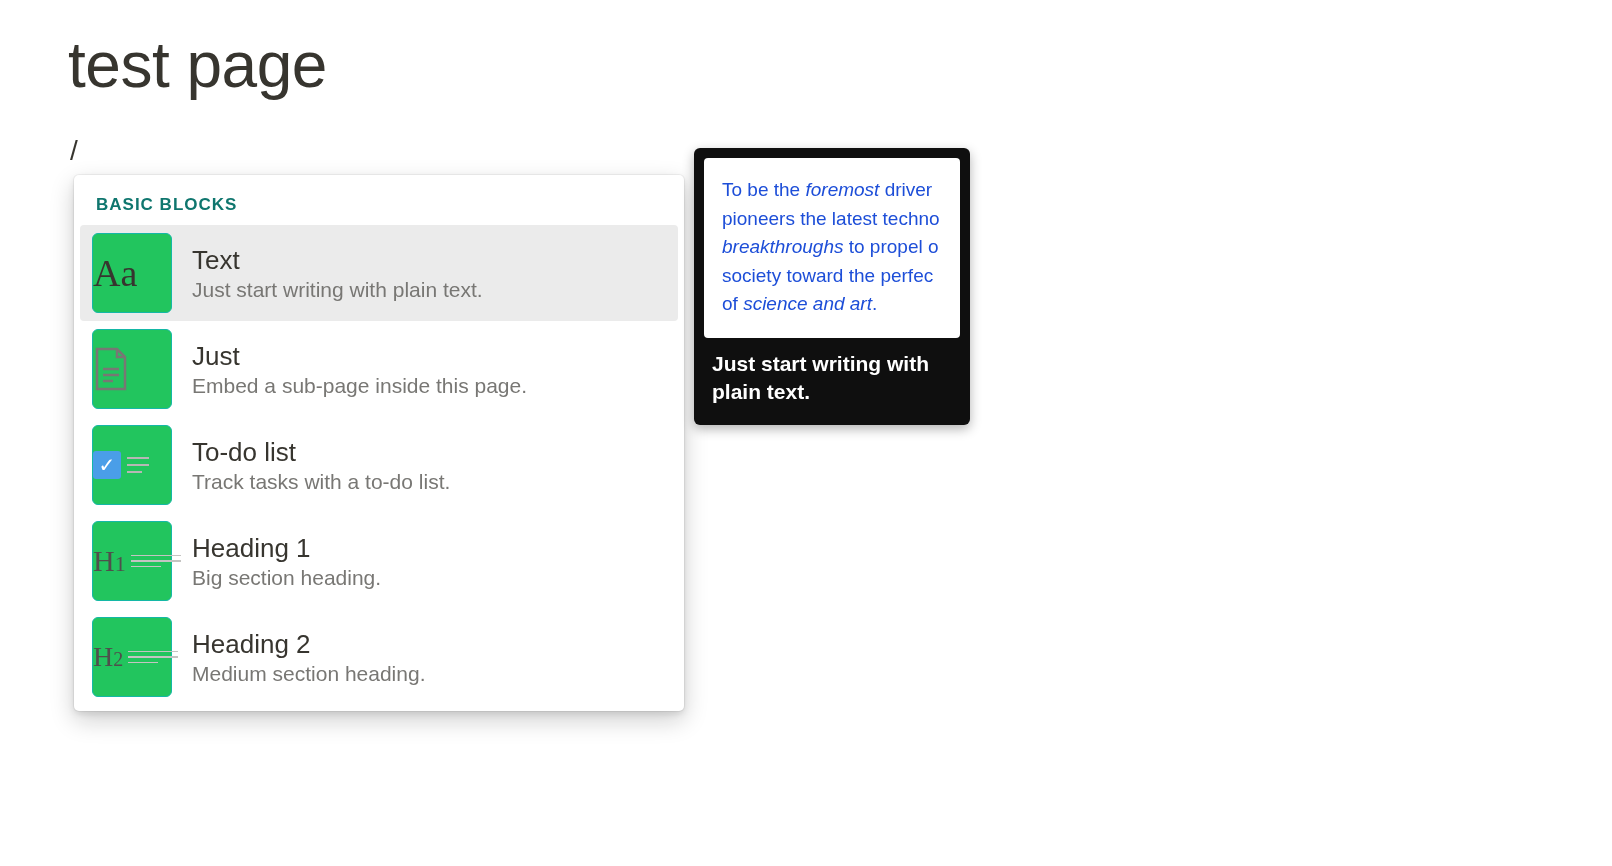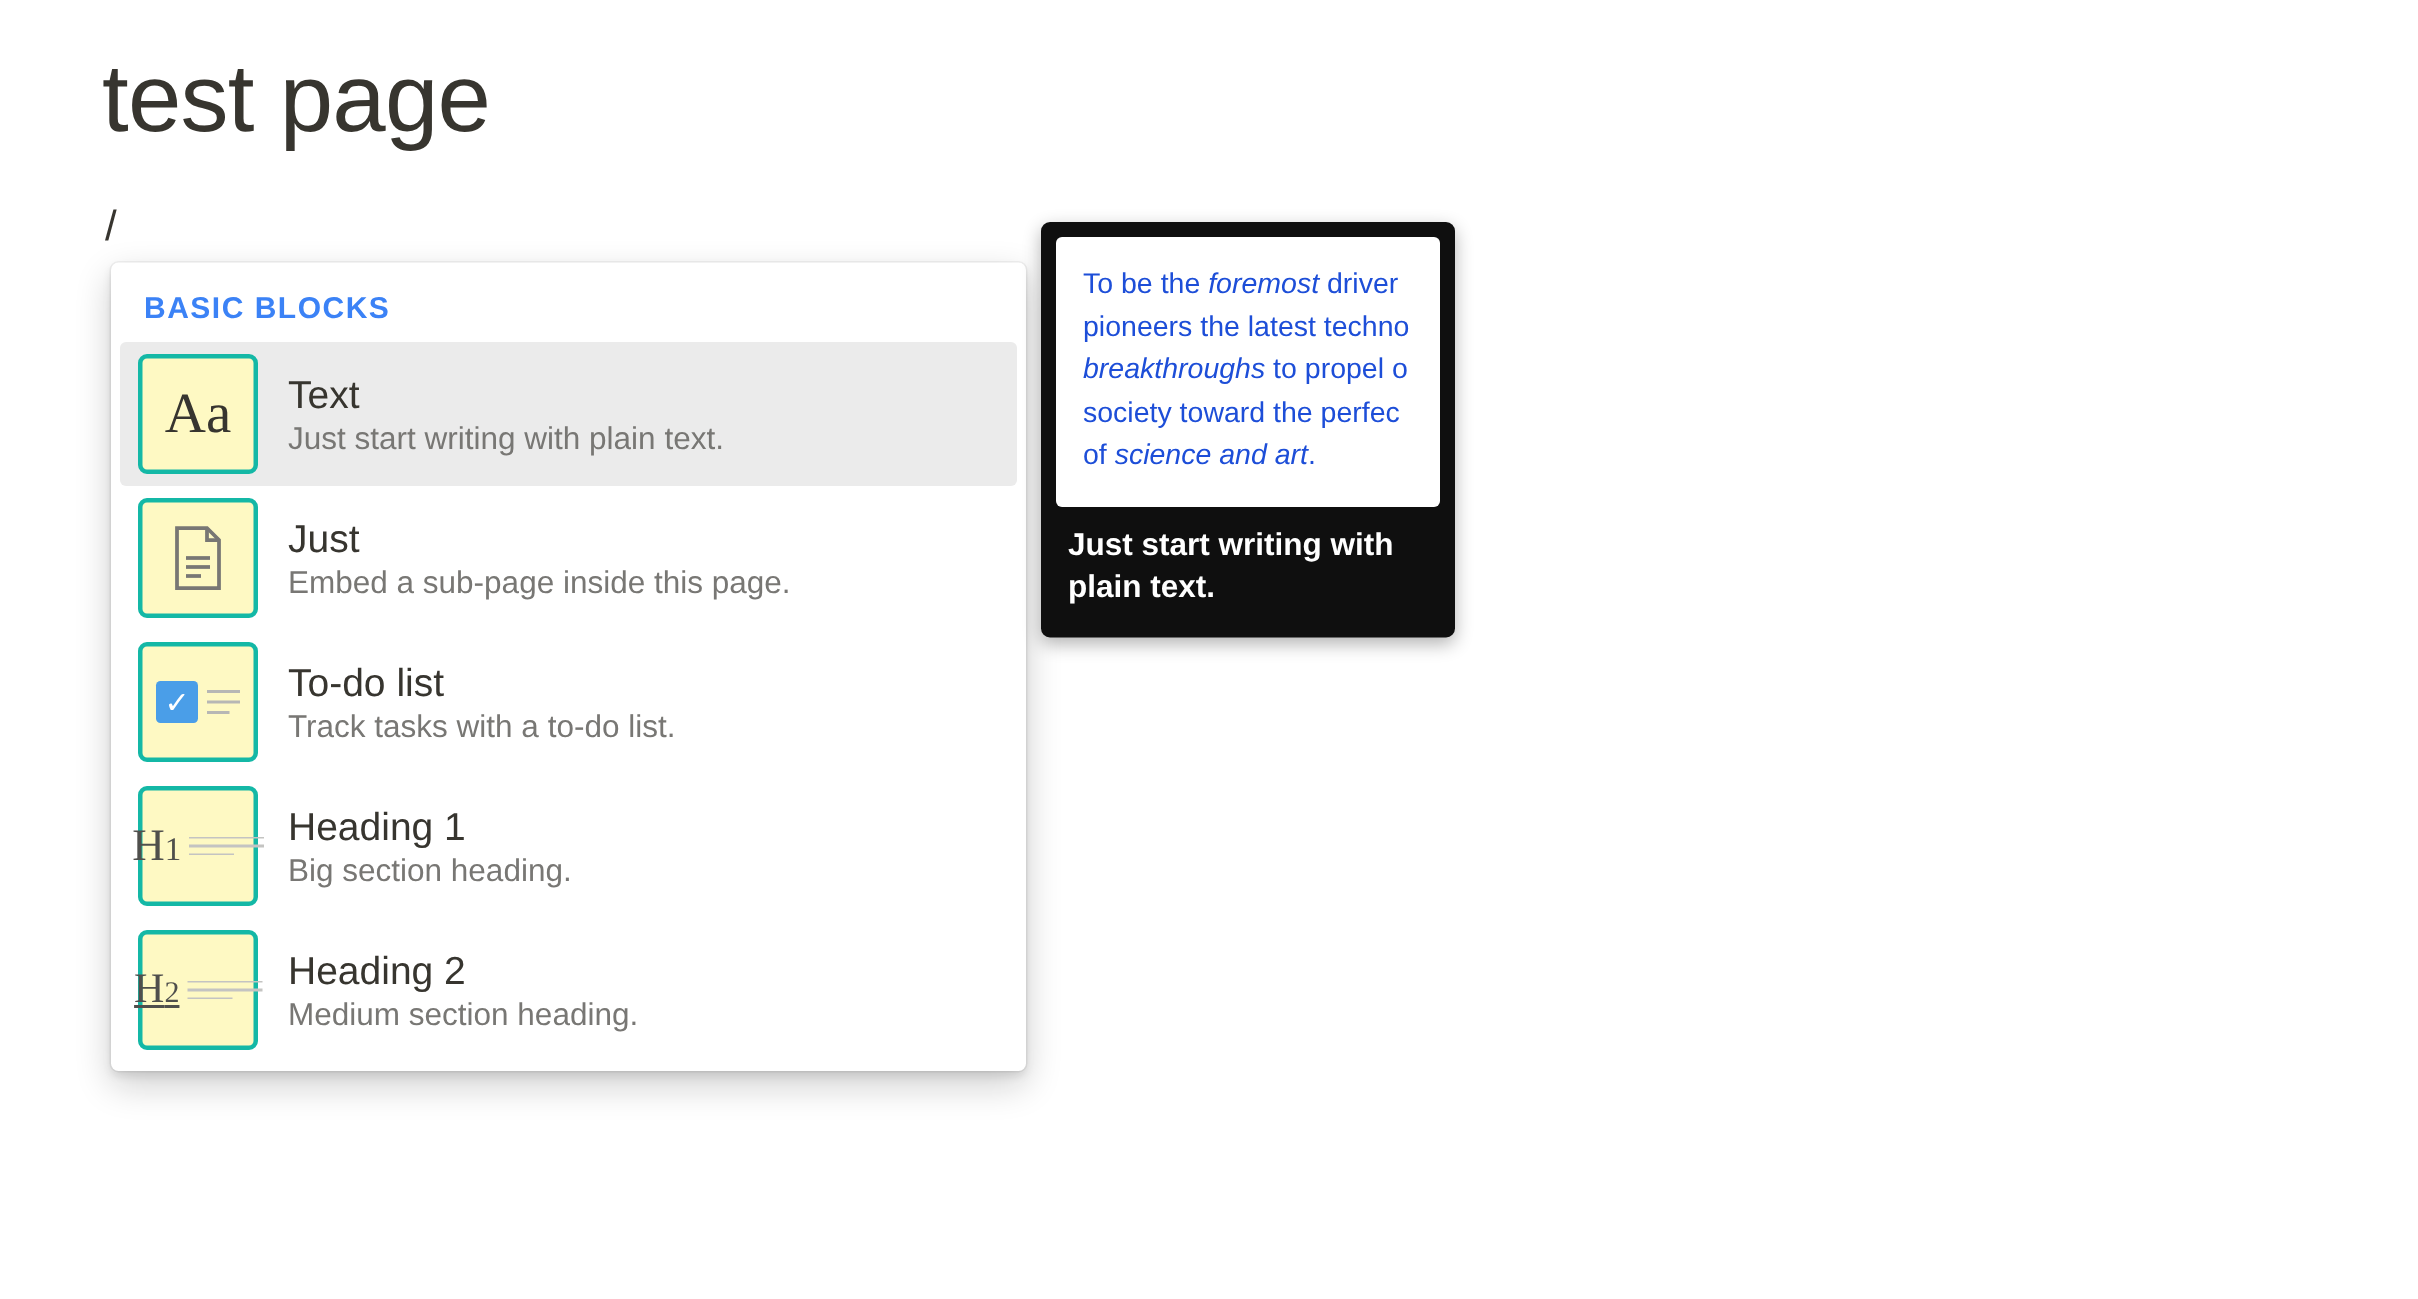--- a/index.html
+++ b/index.html
@@ -37,47 +37,46 @@
       top: 175px;
       left: 74px;
       width: 610px;
       background: #ffffff;
       border-radius: 5px;
       box-shadow: 0 0 0 1px rgba(15,15,15,0.05), 0 3px 6px rgba(15,15,15,0.1), 0 9px 24px rgba(15,15,15,0.2);
       padding-bottom: 6px;
       overflow: hidden;
     }
     .section-header {
-      font-size: 20px;
+      font-size: 17px;
       font-weight: 600;
       letter-spacing: 1px;
-      color: #3b82f6;
+      color: #0f766e;
       padding: 20px 20px 10px 22px;
     }
     .menu-item {
       display: flex;
       align-items: center;
       padding: 8px 12px;
       margin: 0 6px;
       border-radius: 4px;
       cursor: pointer;
     }
     .menu-item.selected {
       background: #ebebeb;
     }
     .item-icon {
       width: 80px;
       height: 80px;
-      border: 3px solid #14b8a6;
+      border: 1px solid #14b8a6;
       border-radius: 6px;
-      background: #fef9c3;
+      background: #22c55e;
       flex-shrink: 0;
       display: flex;
       align-items: center;
-      justify-content: center;
       font-family: Georgia, serif;
       color: #37352f;
     }
     .icon-aa {
       font-size: 38px;
       font-weight: 400;
     }
     .icon-page {
       color: #787774;
     }
@@ -115,21 +114,20 @@
       align-items: center;
       gap: 5px;
     }
     .icon-h1, .icon-h2 {
       font-family: Georgia, serif;
       font-size: 30px;
       color: #4f4f4c;
     }
     .icon-h2 {
       font-size: 28px;
-      text-decoration: underline;
     }
     .icon-hlines {
       width: 50px;
       display: flex;
       flex-direction: column;
       gap: 4px;
     }
     .icon-hlines span {
       display: block;
       height: 1.5px;

